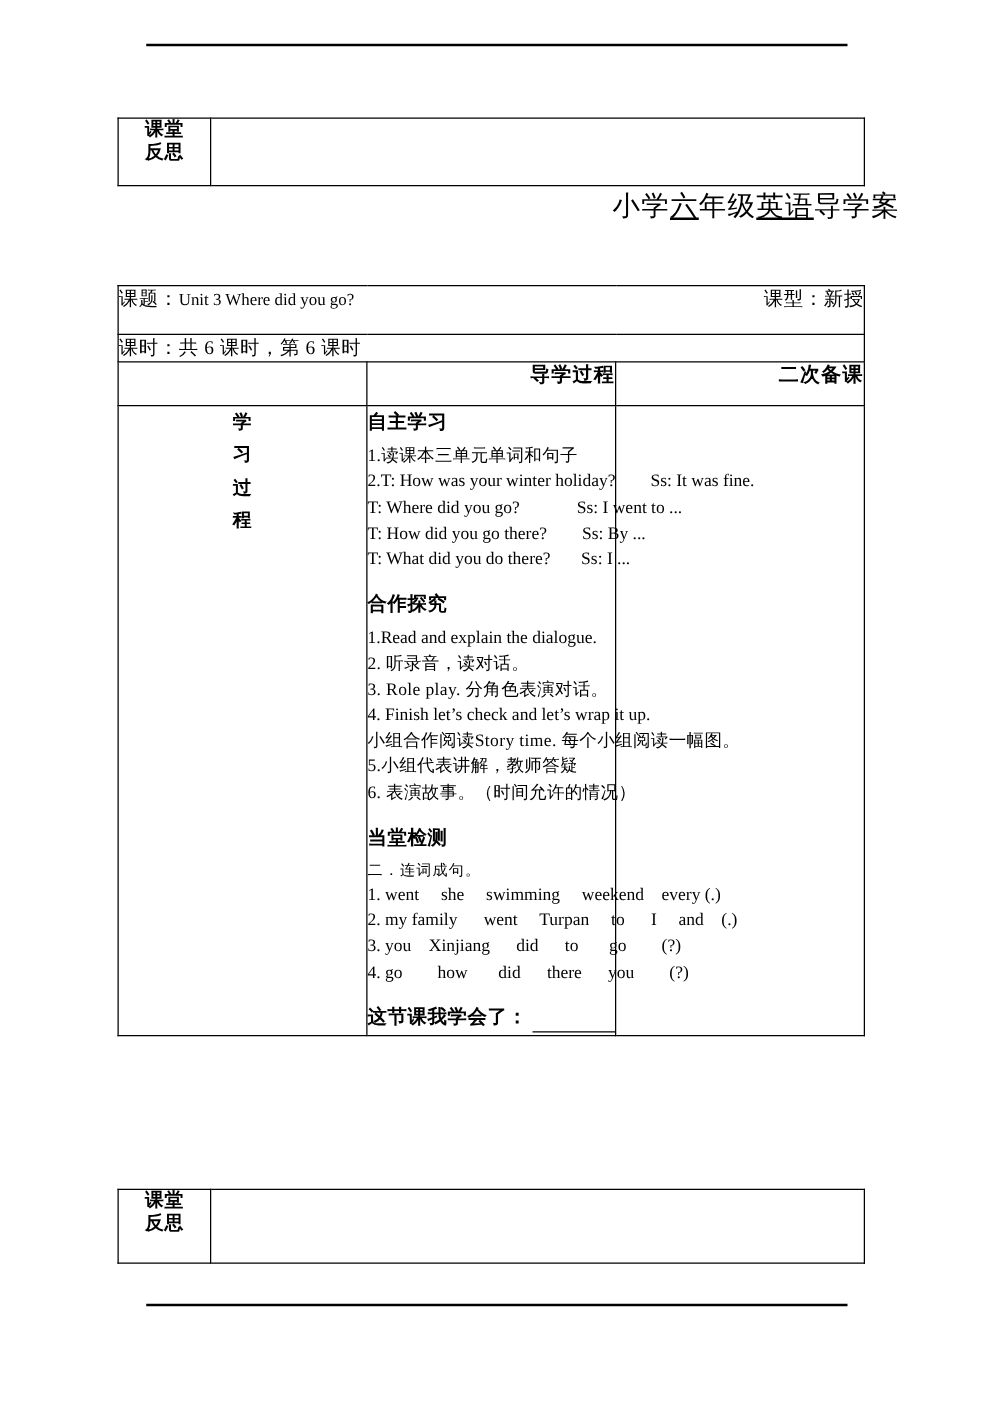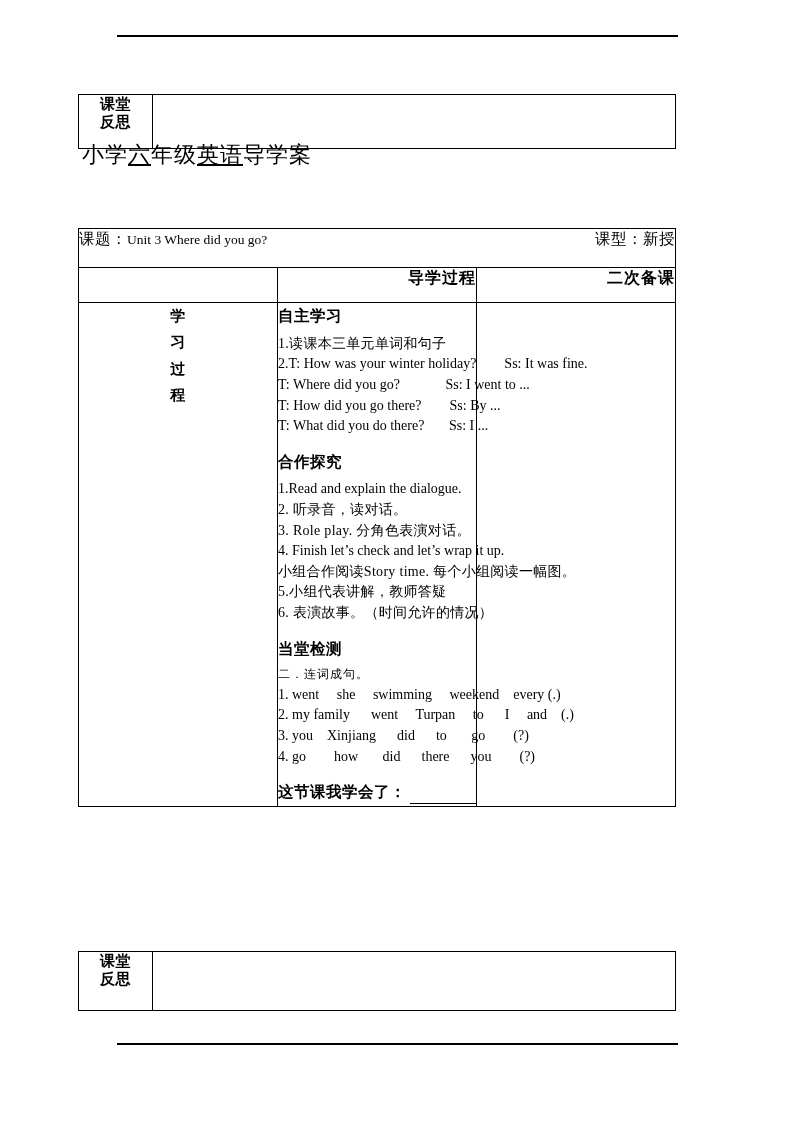--- a/index.html
+++ b/index.html
@@ -33,21 +33,21 @@
     position: absolute;
     left: 117px;
     width: 561px;
     top: 1043px;
     border-top: 2px solid #000;
   }
 
   
   .tbl {
     position: absolute;
-    left: 78px;
+    left: 94px;
     width: 598px;
     border-collapse: collapse;
     table-layout: fixed;
   }
   .tbl td {
     border: 1px solid #000;
     vertical-align: top;
     padding: 0;
   }
 
@@ -65,23 +65,23 @@
     line-height: 1.22;
     letter-spacing: 0.5px;
     padding: 2px 0;
   }
   .lbl-cell .ln { display: block; }
 
   
   .title-block {
     position: absolute;
     left: 82px;
-    top: 140px;
+    top: 150px;
     width: 638px;
-    text-align: left;
+    text-align: right;
   }
   .doc-title {
     font-size: 22px;
     line-height: 1.35;
     letter-spacing: 1px;
     white-space: nowrap;
   }
   .doc-title .u { text-decoration: underline; text-underline-offset: 2px; }
   .doc-subtitle {
     font-size: 21px;
@@ -219,20 +219,23 @@
     <tbody>
         <tr class="row-course">
       <td class="course-cell" colspan="3">
         <div class="course-line">
           <span><span class="cn">课题：</span><span class="en">Unit 3 Where did you go?</span></span>
           <span><span class="cn">课型：</span><span class="cn">新授</span></span>
         </div>
       </td>
     </tr>
 
+    <tr>
+      <td class="period-line" colspan="3">课时：共 6 课时，第 6 课时</td>
+    </tr>
 
 
     <tr>
       <td class="lbl-cell"></td>
       <td class="proc-head-cell">导学过程</td>
       <td class="proc-head-cell col-right">二次备课</td>
     </tr>
 
     <tr>
       <td class="vert-lbl">

